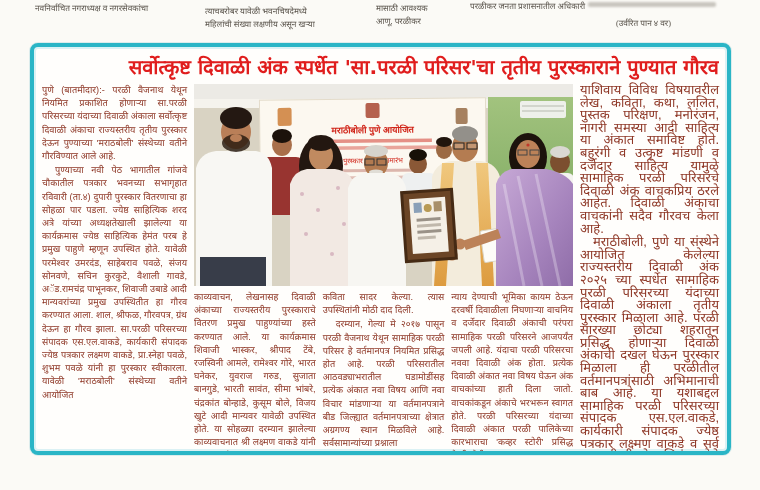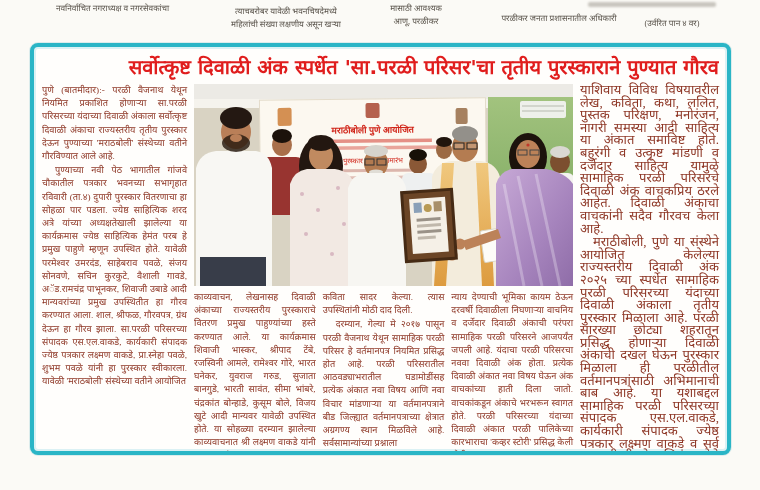--- a/index.html
+++ b/index.html
@@ -4,41 +4,41 @@
 <style>
   html,body{margin:0;padding:0;}
   body{
     width:760px;height:490px;position:relative;overflow:hidden;
     background:#fbfaf6;
     font-family:"Liberation Sans","DejaVu Sans",sans-serif;
   }
   
   .top-strip{position:absolute;left:0;top:0;width:760px;height:42px;}
   .frag{position:absolute;font-family:"Liberation Serif","DejaVu Serif",serif;
-        font-size:8.3px;line-height:13px;color:#4c453d;opacity:.92;text-align:center;}
+        font-size:8.3px;line-height:13px;color:#4c453d;opacity:.92;}
   .frag .fl{white-space:nowrap;overflow:hidden;}
   .blurbar{position:absolute;background:rgba(120,113,102,.38);filter:blur(1px);border-radius:2px;}
   
   .article-box{
     position:absolute;left:30px;top:43px;width:701px;height:412px;
     background:#fffefc;border:4px solid #2ab5c6;border-radius:8px;
     box-shadow:inset 0 0 0 2px rgba(190,230,236,.55), 0 0 0 1px rgba(160,210,218,.35);
     overflow:hidden;padding:4px 8px;box-sizing:border-box;
   }
   .headline{
     margin:3px 0 4px 0;text-align:right;color:#e01d1d;font-weight:bold;
     font-size:20px;line-height:26px;white-space:nowrap;overflow:hidden;
     font-family:"DejaVu Sans",sans-serif;letter-spacing:0;
   }
   .body-row{display:flex;gap:7px;}
   .col-left{width:145px;flex:none;}
   .center{width:379px;flex:none;}
   .col-right{flex:1;min-width:0;}
   p.body{font-size:9.2px;line-height:13.2px;text-align:justify;color:#8e3726;
-         margin:0 0 1px 0;font-family:Liberation Serif, serif;}
+         margin:0 0 1px 0;font-family:Liberation Sans, sans-serif;}
   p.indent{text-indent:13px;}
   .col-right p.body{font-size:13px;line-height:12.6px;}
   .sub-cols{display:flex;gap:7px;margin-top:5px;}
   .sub-col{flex:1;min-width:0;}
   
   .photo{width:379px;height:202px;position:relative;overflow:hidden;background:#b91c1c;}
   .photo svg{display:block;}
 </style>
 </head>
 <body>
@@ -48,21 +48,21 @@
     <div class="fl">नवनिर्वाचित नगराध्यक्ष व नगरसेवकांचा</div>
   </div>
   <div class="frag" style="left:205px;top:5px;width:162px">
     <div class="fl">त्याचबरोबर यावेळी भवनचिषदेमध्ये</div>
     <div class="fl">महिलांची संख्या लक्षणीय असून खऱ्या</div>
   </div>
   <div class="frag" style="left:376px;top:2px;width:80px">
     <div class="fl">मासाठी आवश्यक</div>
     <div class="fl">आणू, परळीकर</div>
   </div>
-  <div class="frag" style="left:470px;top:12px;width:178px">
+  <div class="frag" style="left:470px;top:0;width:178px">
     <div class="fl">परळीकर जनता प्रशासनातील अधिकारी</div>
   </div>
   <div class="blurbar" style="left:588px;top:2px;width:128px;height:5px"></div>
   <div class="frag" style="left:616px;top:17px;width:112px;">
     <div class="fl">(उर्वरित पान ४ वर)</div>
   </div>
 </div>
 
 <div class="article-box">
   <h1 class="headline">सर्वोत्कृष्ट दिवाळी अंक स्पर्धेत 'सा.परळी परिसर'चा तृतीय पुरस्काराने पुण्यात गौरव</h1>

